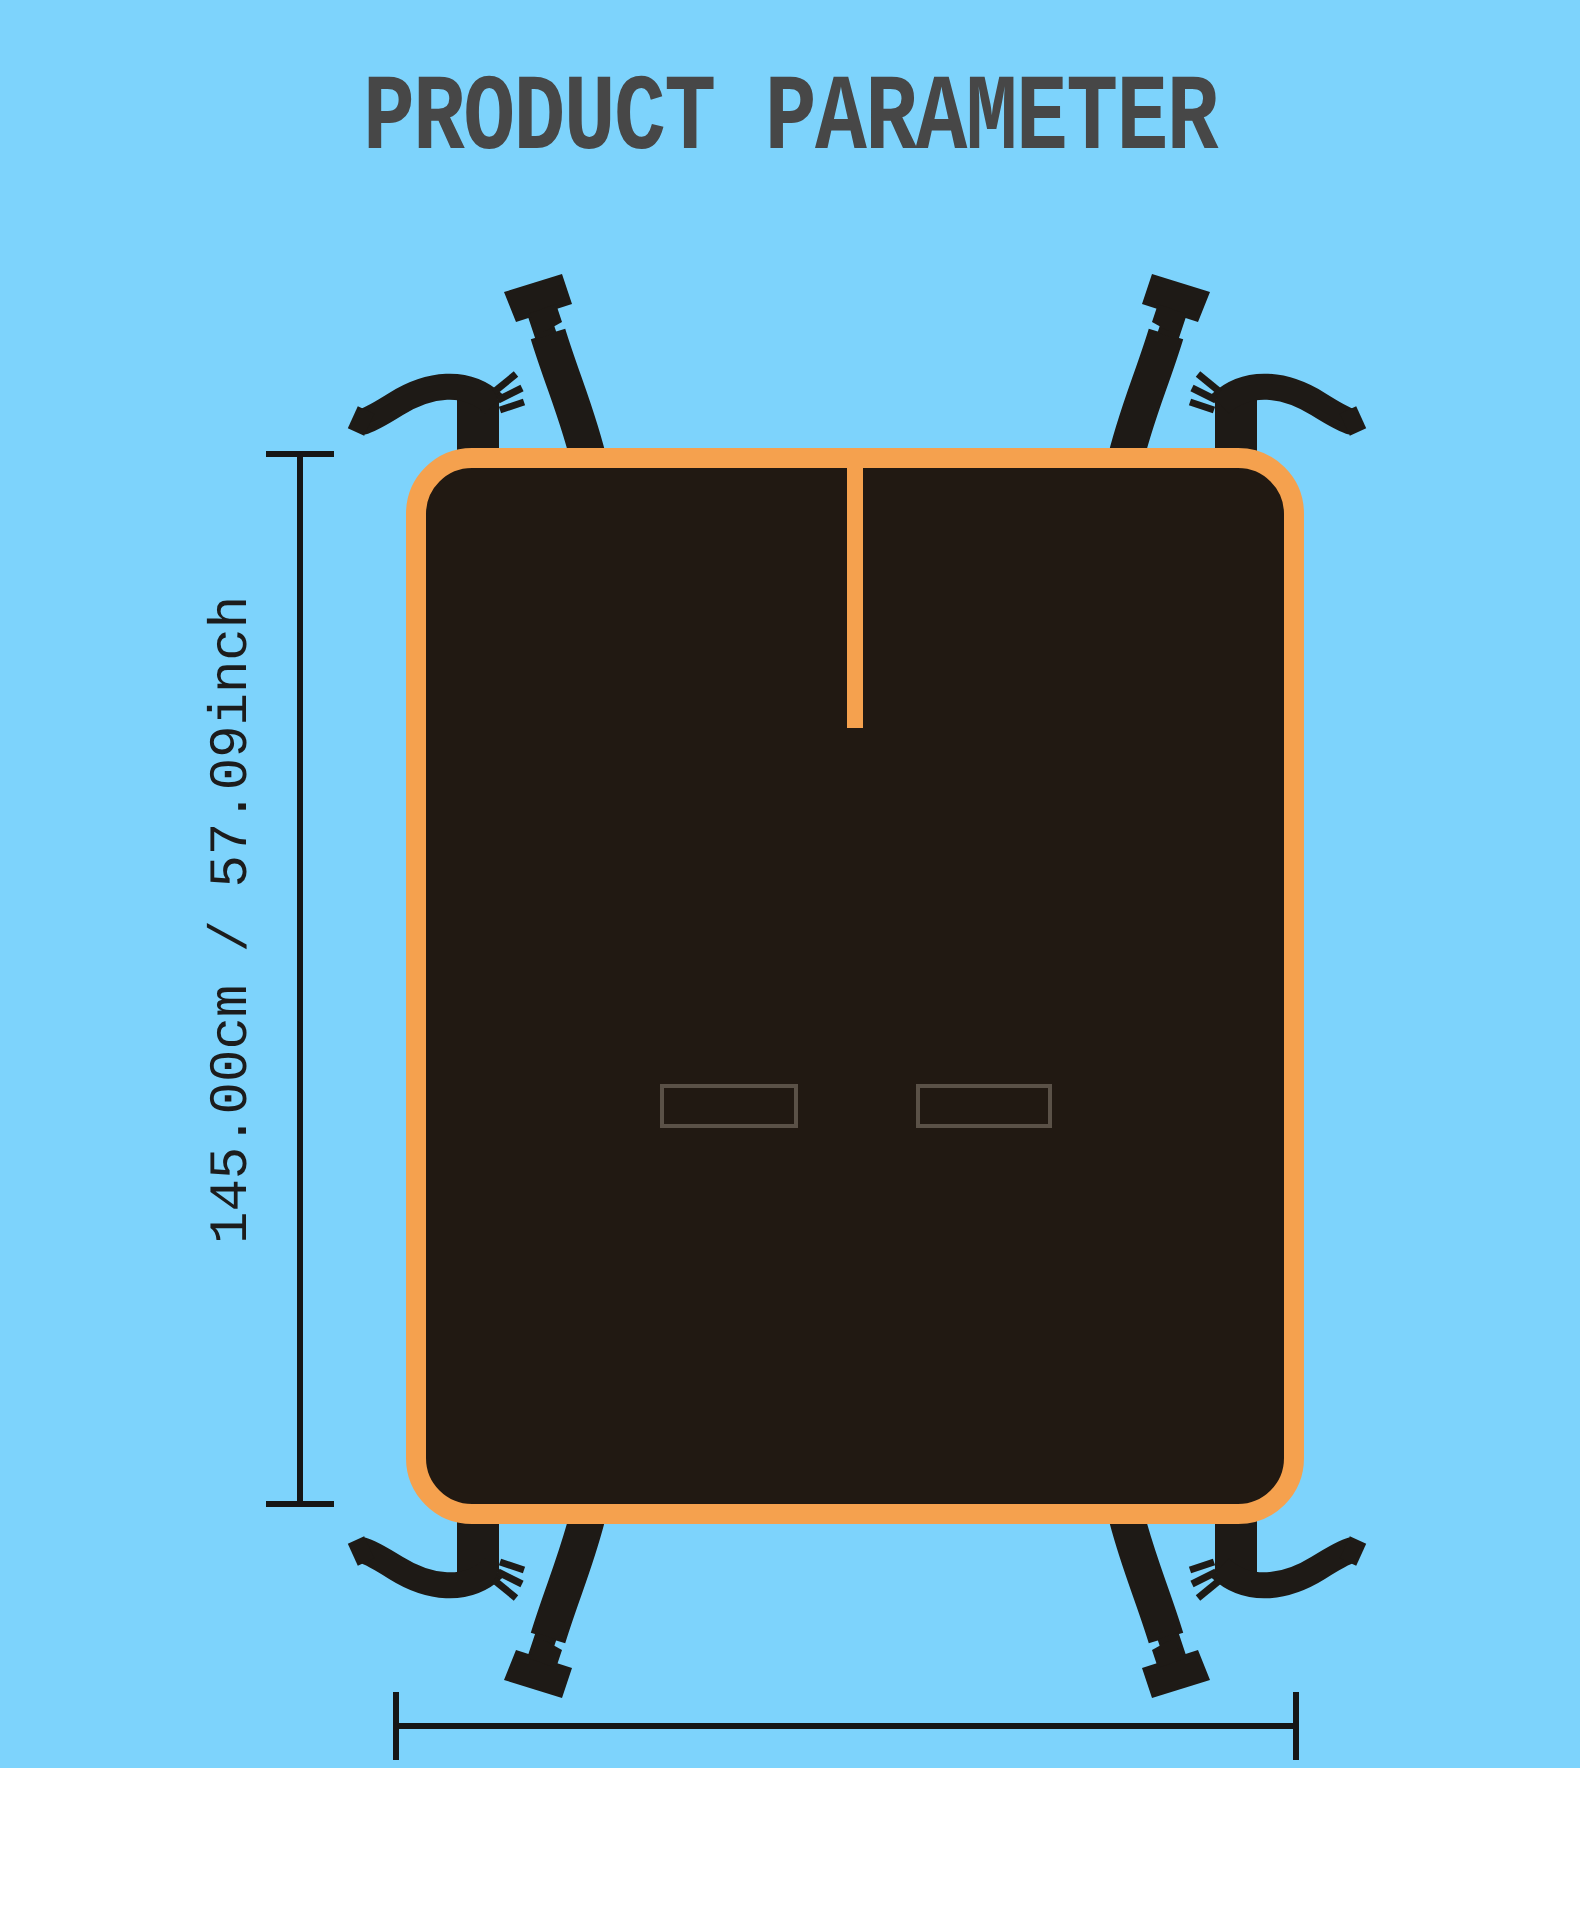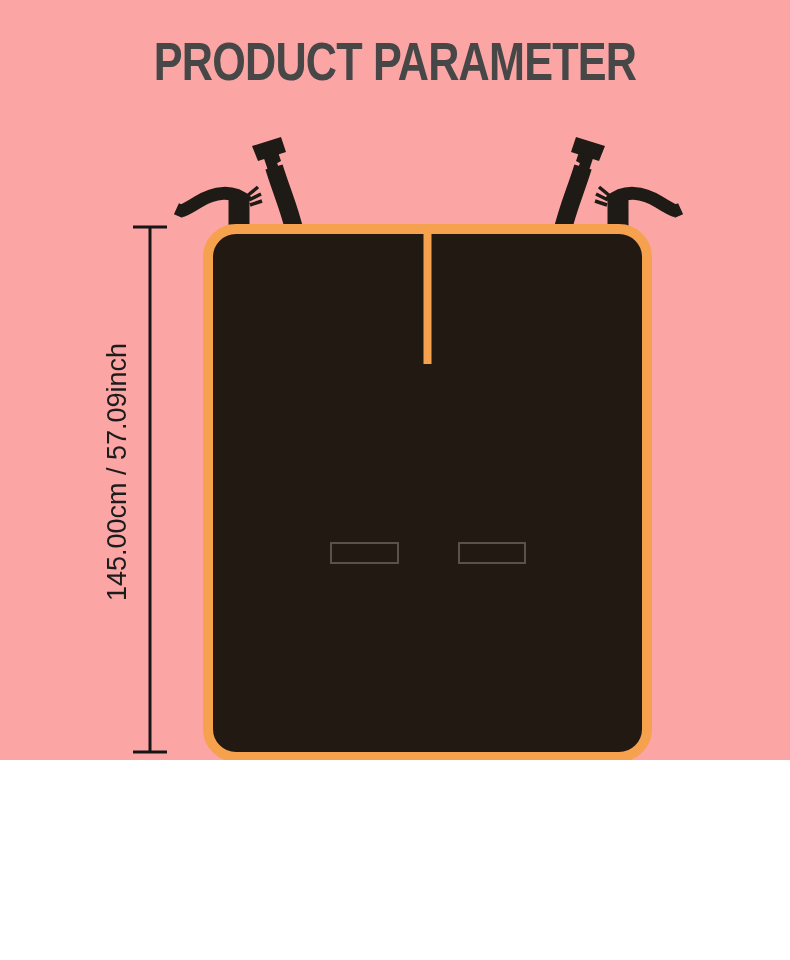--- a/index.html
+++ b/index.html
@@ -1,21 +1,21 @@
 <!DOCTYPE html>
 <html><head>
 <meta charset="utf-8">
 <style>
   html,body{margin:0;padding:0;background:#ffffff;}
   .page{
     position:relative;
-    width:790px;height:760px;
-    background:#fca5a5;
+    width:790px;height:884px;
+    background:#7dd3fc;
     overflow:hidden;
-    font-family:Liberation Sans, sans-serif;
+    font-family:Liberation Mono, monospace;
   }
   .title{
     position:absolute;
     left:0;right:0;top:30px;
     text-align:center;
     font-size:54px;
     font-weight:700;
     letter-spacing:-1px;
     color:#474747;
     transform:scaleX(0.8);

